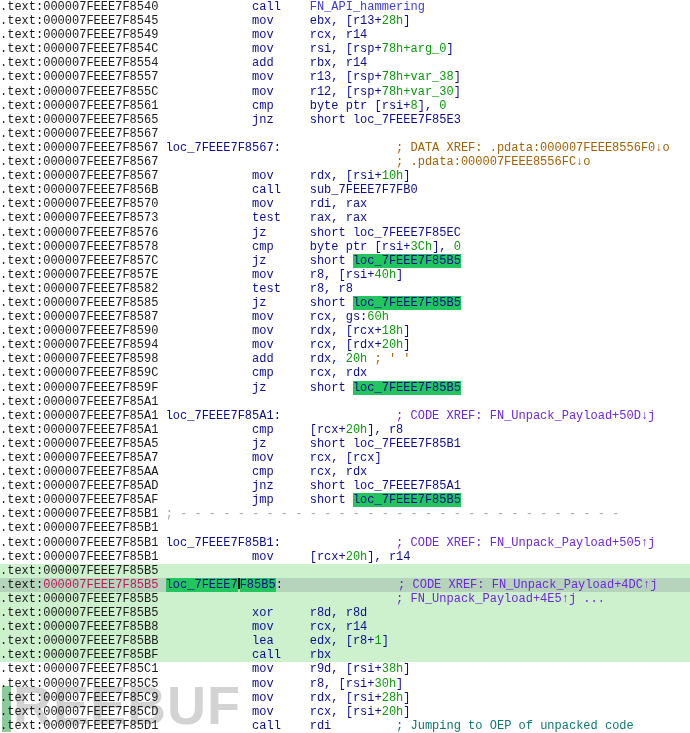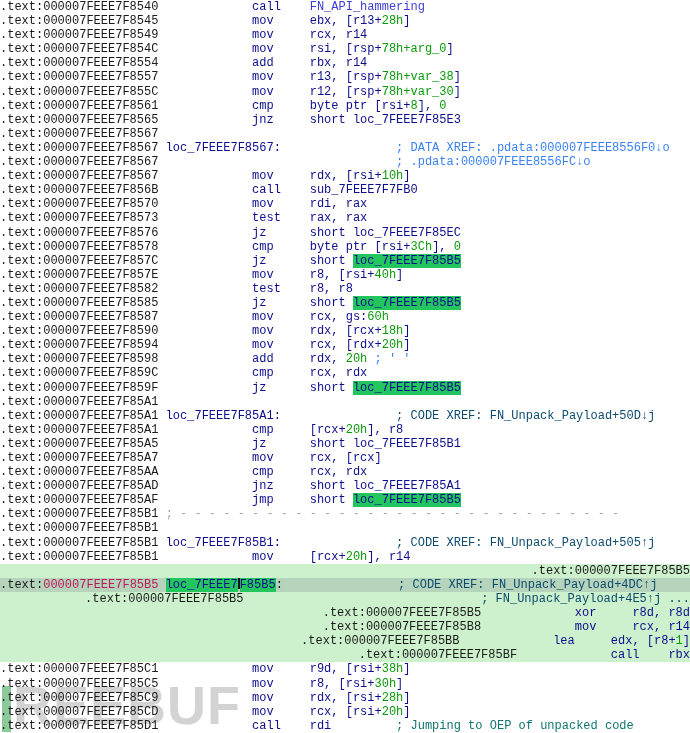--- a/index.html
+++ b/index.html
@@ -10,30 +10,30 @@
   .watermark{position:absolute;left:0;top:676px;width:690px;height:60px;z-index:0;pointer-events:none;}
   .wm-bar{position:absolute;left:2px;top:10px;width:9px;height:46px;background:rgba(70,170,90,0.62);}
   .wm-text{position:absolute;left:13px;top:2px;font-family:"Liberation Sans",sans-serif;
            font-weight:bold;font-size:54px;line-height:54px;letter-spacing:1px;
            color:rgba(140,140,140,0.38);}
 
   
   .listing{position:relative;z-index:1;font-family:Liberation Mono, monospace;
            font-size:12px;white-space:pre;cursor:text;}
   .line{height:14.096px;line-height:14.096px;overflow:hidden;}
-  .bg-g{background:#cdf1cd;text-align:right;}   
+  .bg-g{background:#cdf1cd;}   
   .bg-c{background:#b6d4bc;}   
 
   .t-a {color:#1a1a1a;}                     
   .t-ab{color:#be185d;}                     
   .t-m {color:#0d0d8e;}                     
   .t-n {color:#0a9b0a;}                     
   .t-u {color:#3d3dd3;}                     
-  .t-x {color:#3b82f6;margin-top:44px;}                     
-  .t-g {color:#0c4a6e;}                     
+  .t-x {color:#a16207;margin-top:44px;}                     
+  .t-g {color:#6d28d9;}                     
   .t-c {color:#0f766e;}                     
   .t-s {color:#a8a8a8;}                     
   .t-k {color:#1a1a1a;}                     
   .t-hl{color:#0d0d8e;background:#22c55e;}  
   .t-caret{display:inline-block;width:0;border-left:2px solid #151515;height:11px;vertical-align:-1px;}
 </style>
 </head>
 <body>
 
 <div class="screen">

